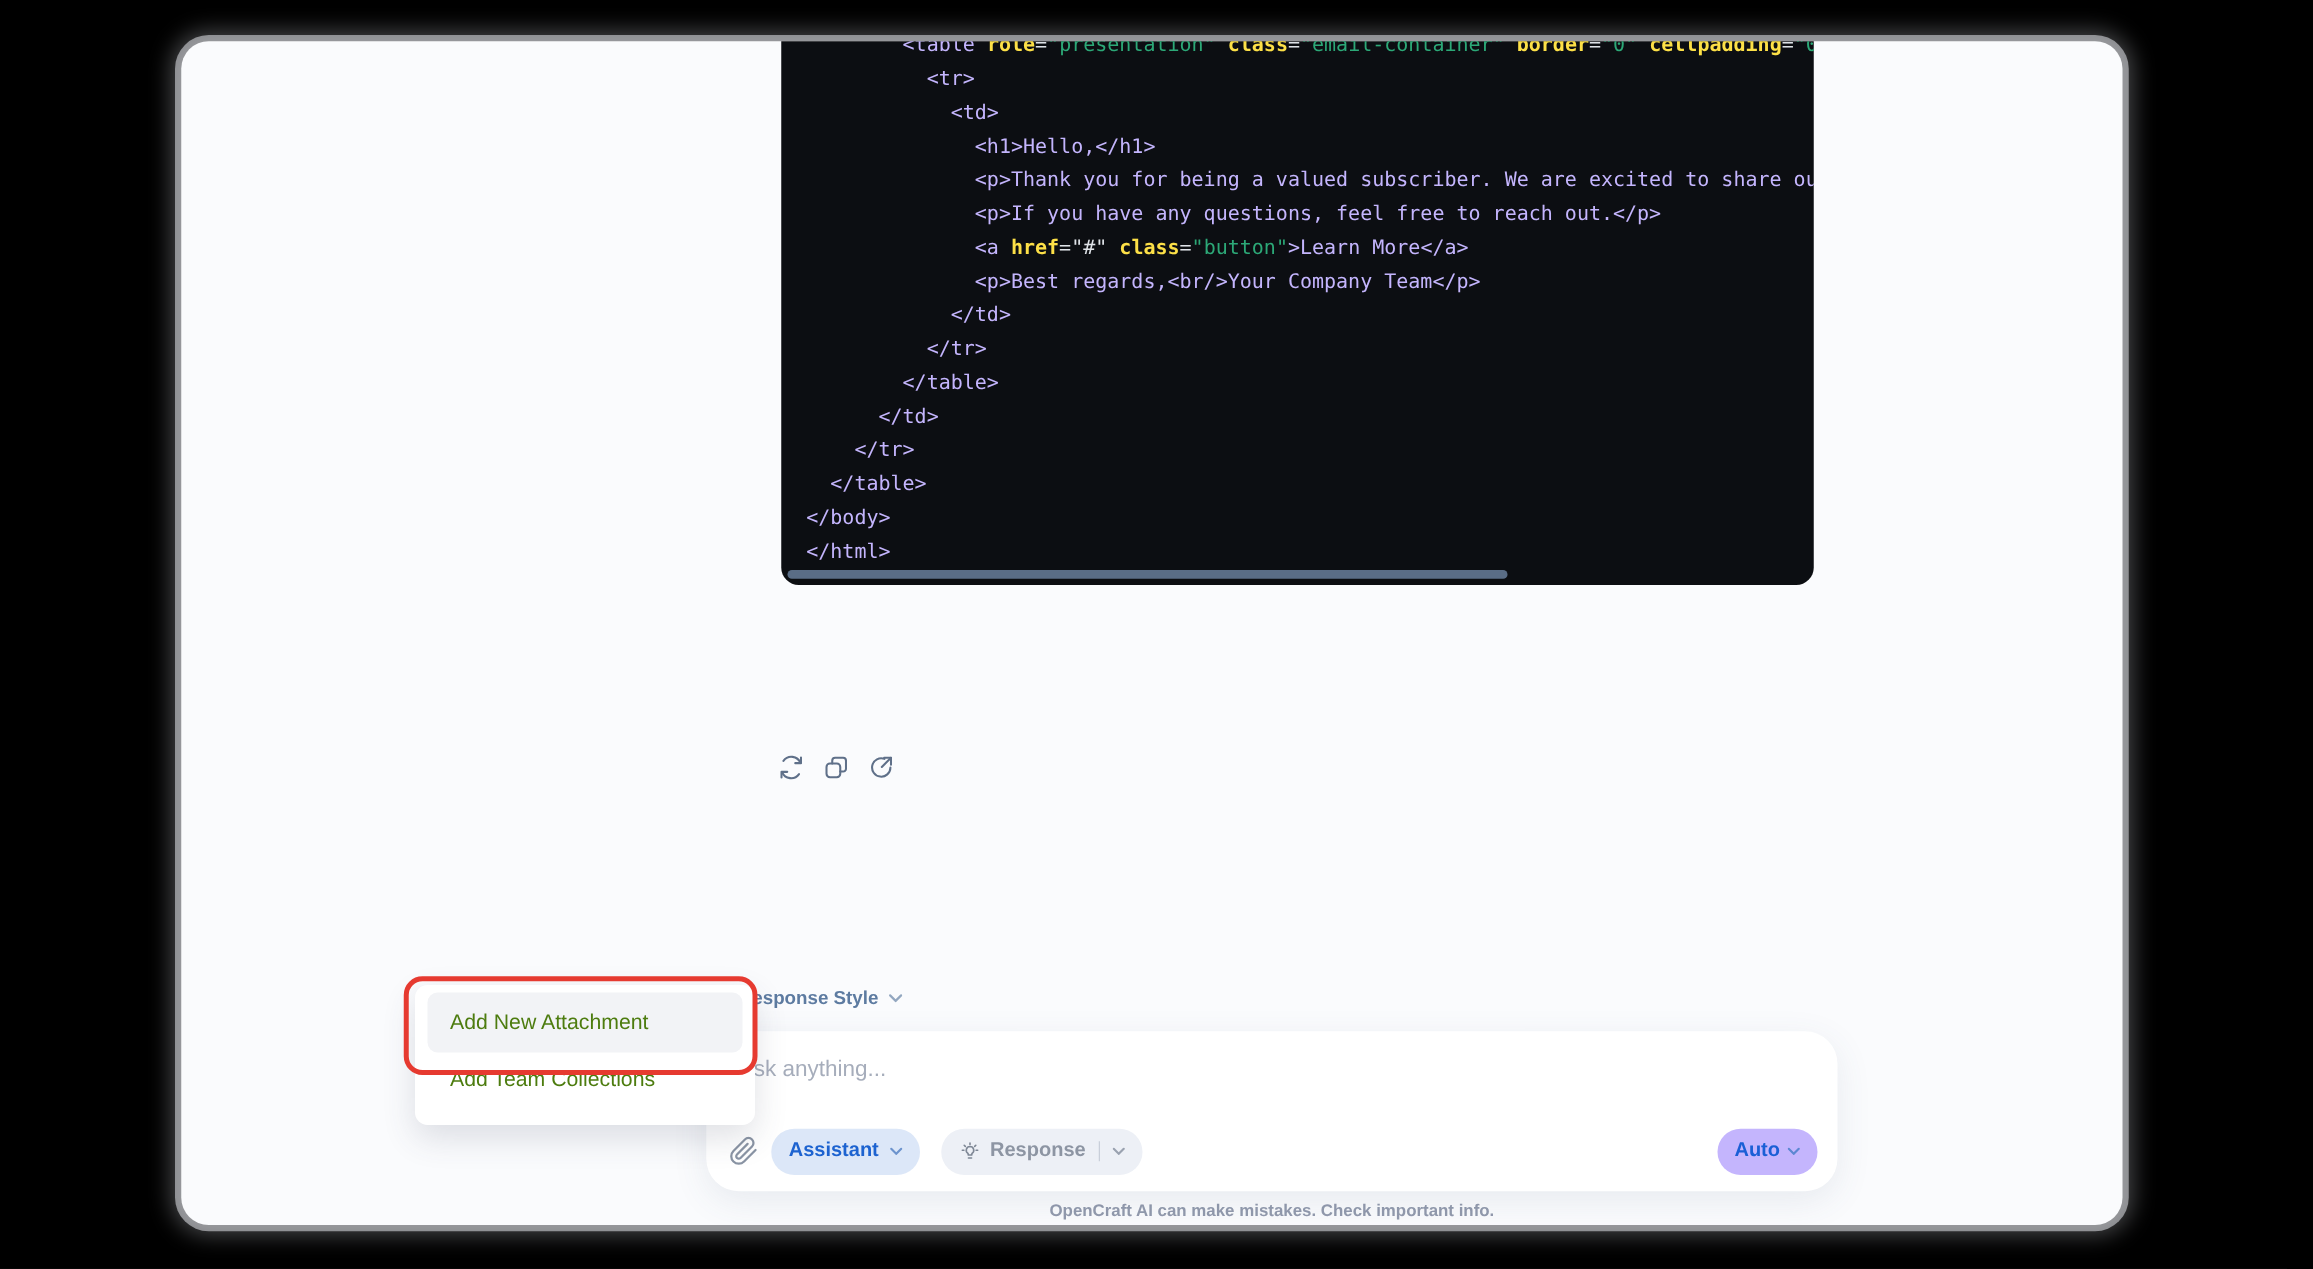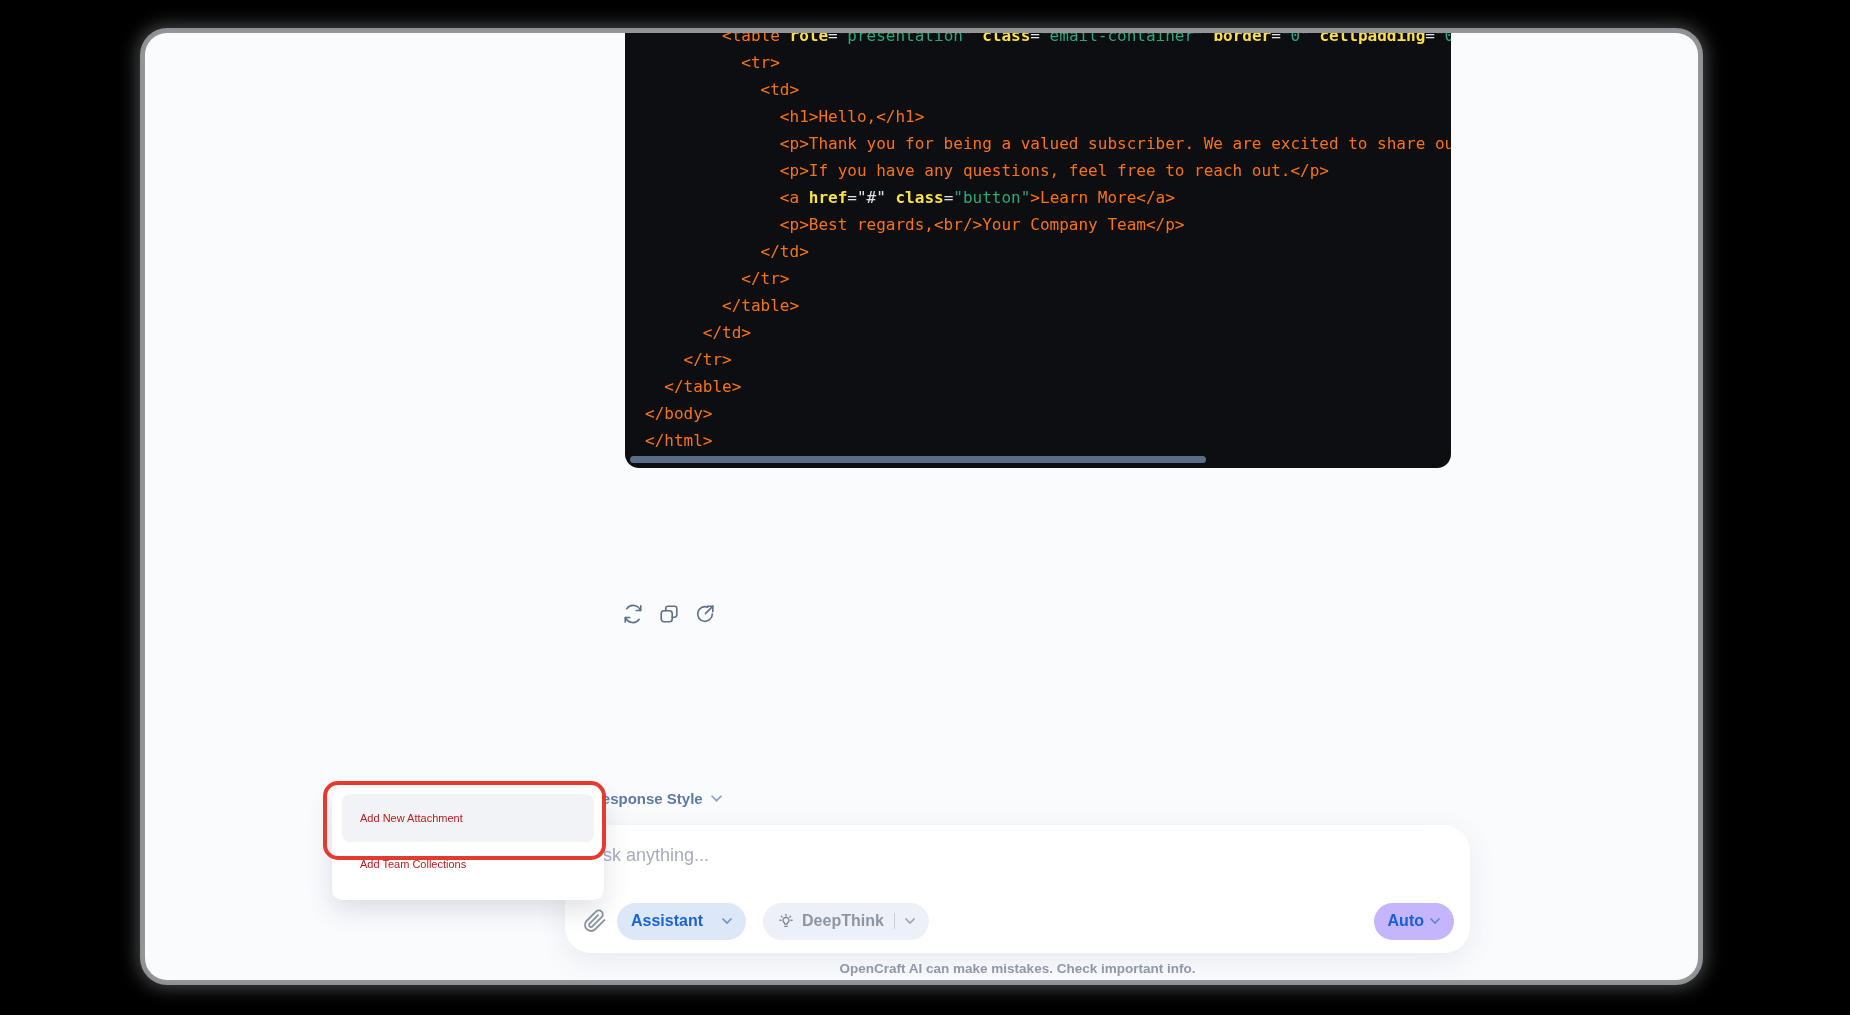--- a/index.html
+++ b/index.html
@@ -8,21 +8,21 @@
   .window{position:absolute;left:145px;top:33px;width:1553px;height:947px;
           background:#fafbfd;border-radius:22px;overflow:hidden;
           box-shadow:0 0 0 5px rgba(225,228,233,0.55), 0 0 18px 8px rgba(200,204,210,0.35);}
 
   
   .code-block{position:absolute;left:480px;top:-14px;width:826px;height:449px;
               background:#0c0e12;border-radius:14px;overflow:hidden;}
   .code-lines{padding:3px 0 0 20px;font-family:"DejaVu Sans Mono", monospace;
               font-size:16px;line-height:27px;white-space:pre;}
   .code-line{height:27px;}
-  .tok-t{color:#f97316;}
+  .tok-t{color:#c4b5fd;}
   .tok-a{color:#fde047;font-weight:bold;}
   .tok-s{color:#2ca877;}
   .tok-p{color:#dfe3e8;}
   .code-scrollbar{position:absolute;left:5px;bottom:5px;width:576px;height:7px;
                   border-radius:4px;background:#5a6d86;}
 
   
   .msg-paragraph{position:absolute;left:478px;top:446px;margin:0;width:850px;
                  font-size:18px;line-height:36px;color:#20262e;white-space:pre-line;}
   .actions{position:absolute;left:477px;top:570px;display:flex;gap:14px;}
@@ -35,38 +35,38 @@
   .response-style svg{width:11px;height:7px;color:#93a7c0;}
   .input-card{position:absolute;left:420px;top:792px;width:905px;height:128px;background:#ffffff;
               border-radius:26px;box-shadow:0 8px 28px rgba(70,90,120,0.10);z-index:4;}
   .input-placeholder{position:absolute;left:26px;top:20px;font-size:18px;color:#a6adbb;}
   .composer-row{position:absolute;left:16px;right:16px;bottom:13px;height:38px;
                 display:flex;align-items:center;}
   .clip-btn{width:24px;height:24px;color:#8a94a4;background:none;border:none;padding:0;margin:0 10px 0 2px;cursor:pointer;}
   .clip-btn svg{width:24px;height:24px;display:block;}
   .pill{display:flex;align-items:center;height:37px;border-radius:19px;border:none;cursor:pointer;
         padding:0 14px;font-size:16px;font-family:"Liberation Sans",sans-serif;}
-  .pill-assistant{background:#dce7f8;color:#1d63d0;font-weight:700;gap:19px;}
+  .pill-assistant{background:#dce7f8;color:#1d63d0;font-weight:700;gap:9px;}
   .pill-deepthink{background:#edf0f6;color:#8d95a3;font-weight:600;gap:7px;margin-left:17px;}
   .pill-auto{background:#c4b5fd;color:#1a5fd6;font-weight:700;gap:6px;margin-left:auto;}
   .pill svg.chev{width:10px;height:6px;}
   .pill-assistant svg.chev{color:#6c93cd;}
   .pill-deepthink svg.chev{color:#9aa2b0;}
   .pill-auto svg.chev{color:#5c87d2;}
   .dt-divider{width:1px;height:16px;background:#c9cfda;margin:0 3px;}
   .dt-icon{width:18px;height:18px;color:#7e8795;}
 
   .footer{position:absolute;left:420px;top:928px;width:905px;text-align:center;
           font-size:13.5px;color:#929aad;font-weight:bold;}
 
   
   .popup{position:absolute;left:187px;top:755px;width:272px;height:112px;background:#ffffff;
          border-radius:10px;box-shadow:0 10px 26px rgba(60,70,95,0.16);z-index:20;
          padding:6px 10px 14px;box-sizing:border-box;}
-  .menu-item{display:flex;align-items:center;padding-left:18px;font-size:11px;color:#b91c1c;
+  .menu-item{display:flex;align-items:center;padding-left:18px;font-size:17px;color:#4d7c0f;
              border-radius:8px;cursor:pointer;}
   .menu-item.highlighted{background:#f2f3f6;height:48px;}
   .menu-item:not(.highlighted){height:44px;}
   .red-annotation{position:absolute;left:178px;top:748px;width:275px;height:71px;
                   border:4px solid #e63a30;border-radius:15px;z-index:30;pointer-events:none;}
 </style>
 </head>
 <body>
 
 <div class="stage">
@@ -122,21 +122,21 @@
           <svg class="chev" viewBox="0 0 10 6" fill="none" stroke="currentColor" stroke-width="1.7" stroke-linecap="round">
               <polyline points="1,1 5,5 9,1"></polyline>
             </svg>
         </button>
         <button class="pill pill-deepthink">
           <svg class="dt-icon" viewBox="0 0 24 24" fill="none" stroke="currentColor" stroke-width="1.7" stroke-linecap="round" stroke-linejoin="round">
             <path d="M12 7 a4 4 0 0 1 2.1 7.4 l-.3 1.6 h-3.6 l-.3 -1.6 A4 4 0 0 1 12 7 z"></path>
             <path d="M10.3 19.2 h3.4"></path>
             <path d="M12 3.2 v1.6 M5.8 5.6 l1.2 1.2 M18.2 5.6 l-1.2 1.2 M3.8 11 h1.7 M18.5 11 h1.7"></path>
           </svg>
-          <span>DeepThink</span>
+          <span>Response</span>
           <span class="dt-divider"></span>
           <svg class="chev" viewBox="0 0 10 6" fill="none" stroke="currentColor" stroke-width="1.7" stroke-linecap="round">
               <polyline points="1,1 5,5 9,1"></polyline>
             </svg>
         </button>
         <button class="pill pill-auto">
           <span>Auto</span>
           <svg class="chev" viewBox="0 0 10 6" fill="none" stroke="currentColor" stroke-width="1.7" stroke-linecap="round">
               <polyline points="1,1 5,5 9,1"></polyline>
             </svg>

